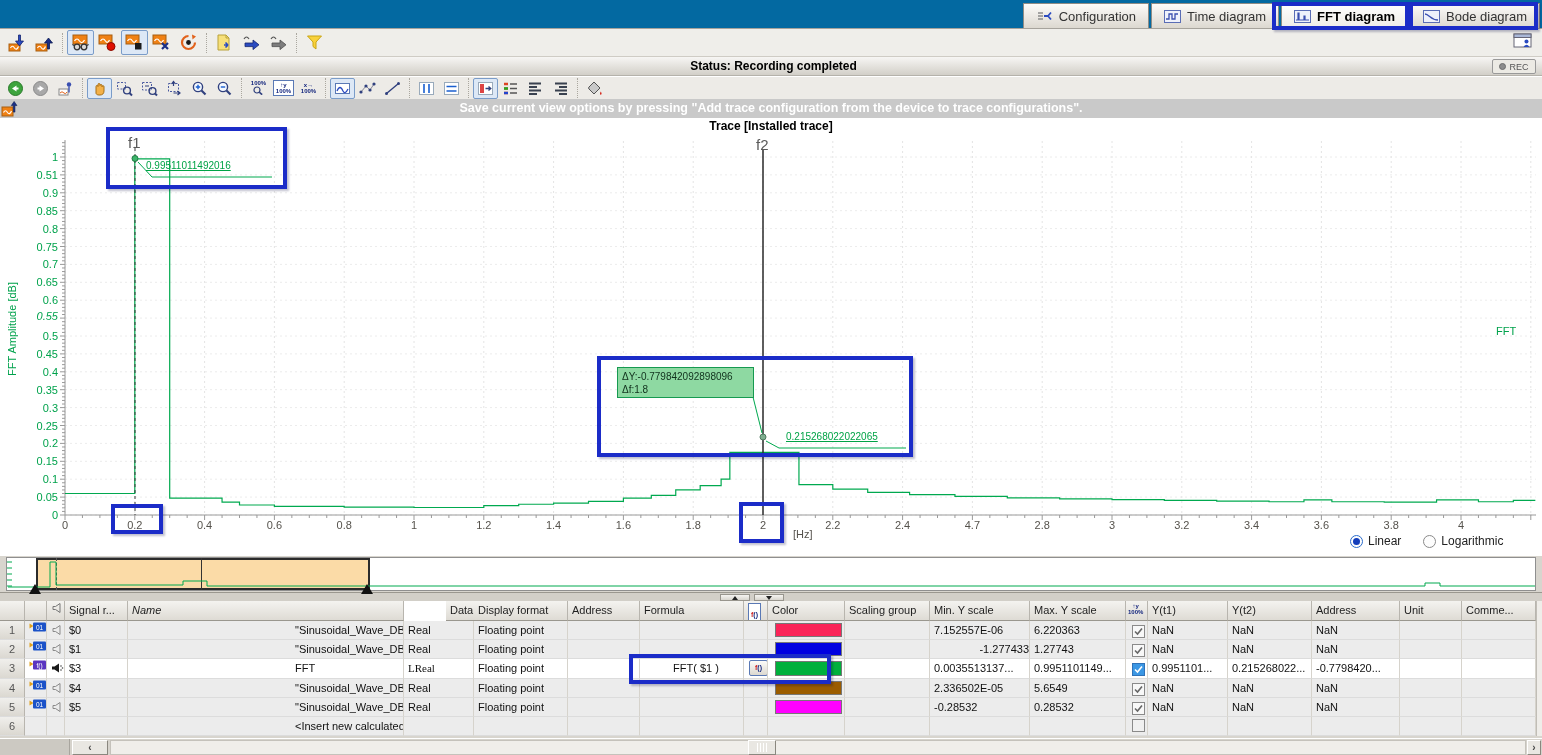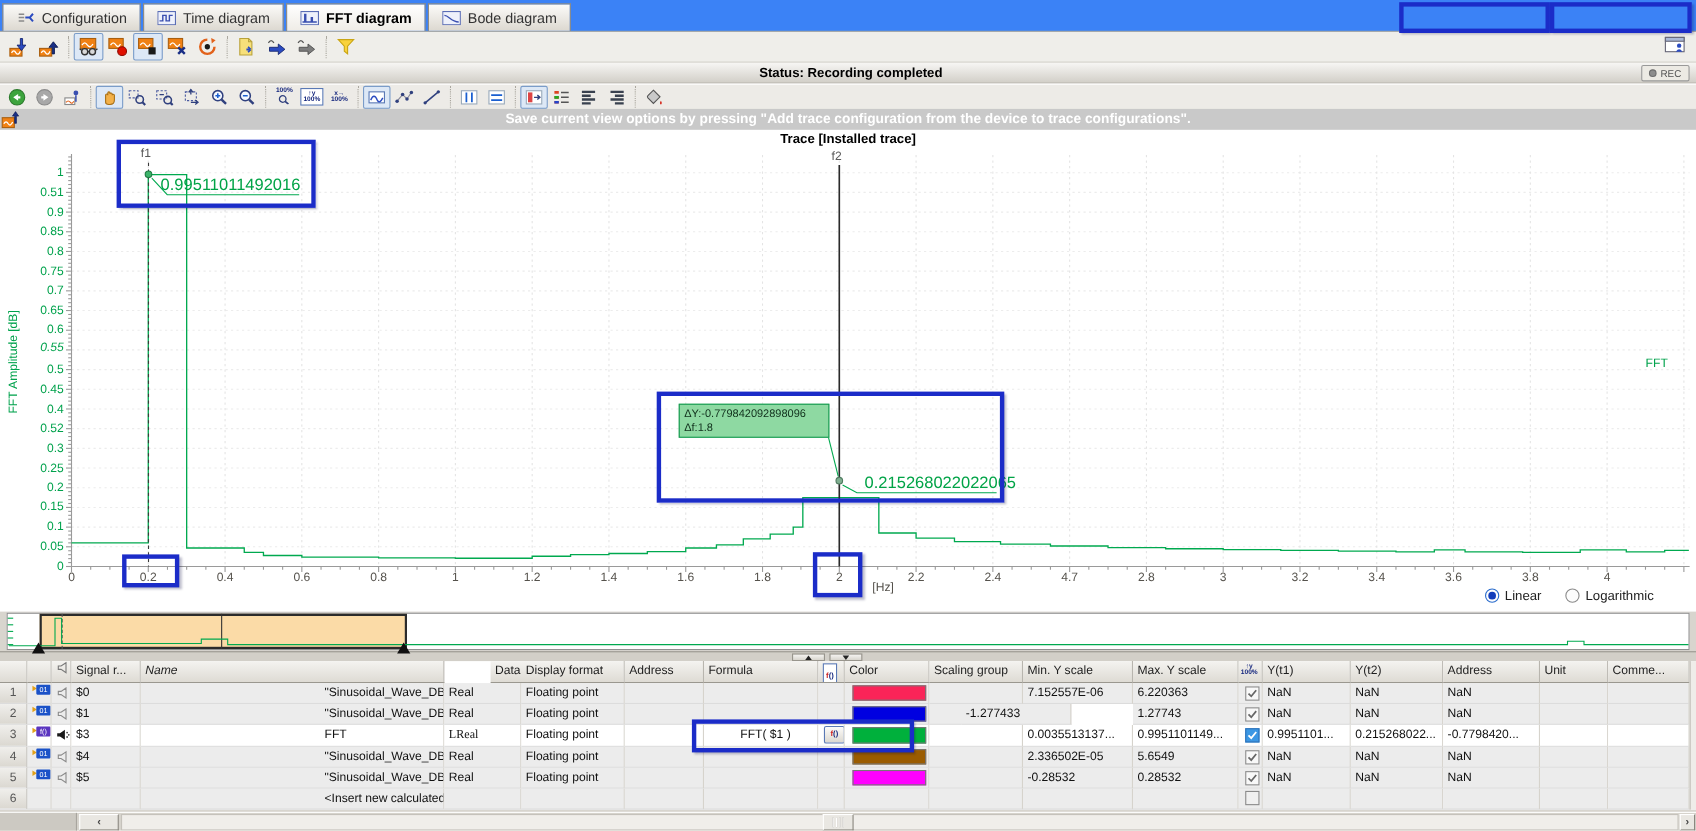--- a/index.html
+++ b/index.html
@@ -1,21 +1,21 @@
 <!DOCTYPE html>
 <html><head>
 <meta charset="utf-8">
 <style>
   * { box-sizing: border-box; margin: 0; padding: 0; }
   html,body { width:1542px; height:755px; }
   body { font-family:"Liberation Sans",sans-serif; background:#d8d5ce; position:relative; overflow:hidden; font-size:12px; color:#222; }
   .abs { position:absolute; }
 
   
-  #tabbar { position:absolute; left:0; top:0; width:1542px; height:29px; background:#3b82f6; border-bottom:1px solid #a6a39c; display:flex; justify-content:flex-start; align-items:flex-end; padding-right:2px; }
+  #tabbar { position:absolute; left:0; top:0; width:1542px; height:29px; background:#0369a1; border-bottom:1px solid #a6a39c; display:flex; justify-content:flex-end; align-items:flex-end; padding-right:2px; }
   .tab { height:25px; display:flex; align-items:center; gap:6px; padding:0 12px; background:linear-gradient(#fcfbf9,#dcd8d0); border:1px solid #8f8c85; border-bottom:none; font-size:13px; color:#333; margin-left:2px; }
   .tab.active { background:linear-gradient(#ffffff,#efece6); font-weight:bold; color:#000; }
   .tabicon { width:17px; height:13px; display:inline-block; }
 
   
   #toolbar { position:absolute; left:0; top:29px; width:1542px; height:28px; background:#efeeea; border-bottom:1px solid #cfccc5; display:flex; align-items:center; padding-left:4px; }
   .tbtn { width:27px; height:25px; display:flex; align-items:center; justify-content:center; border:1px solid transparent; border-radius:2px; }
   .tbtn.active { border-color:#7a9cc9; background:#dde8f6; }
   .sep { width:1px; height:20px; border-left:1px dotted #aaa79f; margin:0 4px; }
   #charttoolbar { position:absolute; left:0; top:76px; width:1542px; height:23px; background:#edebe7; border-top:1px solid #fff; display:flex; align-items:center; padding-left:3px; }
@@ -33,22 +33,22 @@
   #msgbar { position:absolute; left:0; top:99px; width:1542px; height:19px; background:#c9c9c9; color:#fff; font-weight:bold; font-size:12.5px; text-align:center; line-height:19px; }
   #cornericon { position:absolute; left:1px; top:99px; width:18px; height:18px; }
   #charttitle { position:absolute; left:0; top:119px; width:1542px; text-align:center; font-weight:bold; font-size:12px; color:#000; }
   #ovl { position:absolute; left:0; top:0; width:1542px; height:755px; pointer-events:none; z-index:5; }
   #labels { position:absolute; left:0; top:0; z-index:6; }
   .ytick { position:absolute; width:44px; text-align:right; font-size:11px; color:#00a24c; }
   .xtick { position:absolute; width:44px; text-align:center; font-size:11px; color:#55524c; }
   #ylabel { position:absolute; left:-68px; top:323px; width:160px; text-align:center; transform:rotate(-90deg); font-size:11px; color:#00a24c; z-index:6; }
   #hzlabel { position:absolute; left:793px; top:528px; font-size:11px; color:#55524c; z-index:6; }
   #fftlegend { position:absolute; left:1496px; top:325px; font-size:11px; color:#00a24c; z-index:6; }
-  .cursorlabel { position:absolute; font-size:11px; color:#5a5a5a; z-index:6; }
-  .greenval { position:absolute; font-size:15px; color:#00a346; z-index:6; white-space:nowrap; }
+  .cursorlabel { position:absolute; font-size:15px; color:#5a5a5a; z-index:6; }
+  .greenval { position:absolute; font-size:10px; color:#00a346; z-index:6; white-space:nowrap;text-decoration:underline; }
   #deltabox { position:absolute; left:617px; top:367px; width:137px; height:31px; background:#8ed9a2; border:1px solid #169a50; font-size:10px; color:#10301c; padding:2px 4px; line-height:13px; z-index:6; white-space:nowrap; }
 
   
   #scaleopts { position:absolute; left:1350px; top:533px; height:16px; display:flex; align-items:center; gap:22px; z-index:6; font-size:12px; color:#222; }
   .radio { width:13px; height:13px; border-radius:50%; border:1px solid #8a8a8a; background:#fdfdfd; display:inline-flex; align-items:center; justify-content:center; margin-right:5px; vertical-align:-2px; }
   .radio.sel { border-color:#2a6ccc; }
   .radio.sel::after { content:""; width:7px; height:7px; border-radius:50%; background:#123dbb; }
   .radio-item { display:flex; align-items:center; }
 
   
@@ -637,21 +637,21 @@
     <div class="ytick" style="left: 14px; top: 204.7px;">0.85</div>
     <div class="ytick" style="left: 14px; top: 222.6px;">0.8</div>
     <div class="ytick" style="left: 14px; top: 240.5px;">0.75</div>
     <div class="ytick" style="left: 14px; top: 258.4px;">0.7</div>
     <div class="ytick" style="left: 14px; top: 276.3px;">0.65</div>
     <div class="ytick" style="left: 14px; top: 294.2px;">0.6</div>
     <div class="ytick" style="left: 14px; top: 310px; font-style: italic;">0.55</div>
     <div class="ytick" style="left: 14px; top: 330px;">0.5</div>
     <div class="ytick" style="left: 14px; top: 347.9px;">0.45</div>
     <div class="ytick" style="left: 14px; top: 365.8px;">0.4</div>
-    <div class="ytick" style="left: 14px; top: 383.7px;">0.52</div>
+    <div class="ytick" style="left: 14px; top: 383.7px;">0.35</div>
     <div class="ytick" style="left: 14px; top: 401.6px;">0.3</div>
     <div class="ytick" style="left: 14px; top: 419.5px;">0.25</div>
     <div class="ytick" style="left: 14px; top: 437.4px;">0.2</div>
     <div class="ytick" style="left: 14px; top: 455.3px;">0.15</div>
     <div class="ytick" style="left: 14px; top: 473.2px;">0.1</div>
     <div class="ytick" style="left: 14px; top: 491.1px;">0.05</div>
     <div class="ytick" style="left: 14px; top: 509px;">0</div>
     <div class="xtick" style="left: 43px; top: 519px;">0</div>
     <div class="xtick" style="left: 112.8px; top: 519px;">0.2</div>
     <div class="xtick" style="left: 182.6px; top: 519px;">0.4</div>
@@ -785,21 +785,21 @@
       </svg></div>
     <div class="cell" style="left: 65px; top: 39px; width: 63px; height: 19px;">$1</div>
     <div class="cell" style="left: 128px; top: 39px; width: 276px; height: 19px; padding-left: 167px;">"Sinusoidal_Wave_DB".s_Current_Wave</div>
     <div class="cell" style="left: 404px; top: 39px; width: 70px; height: 19px;">Real</div>
     <div class="cell" style="left: 474px; top: 39px; width: 94px; height: 19px;">Floating point</div>
     <div class="cell" style="left: 568px; top: 39px; width: 72px; height: 19px;"></div>
     <div class="cell" style="left: 640px; top: 39px; width: 104px; height: 19px;"></div>
     <div class="cell" style="left: 744px; top: 39px; width: 24px; height: 19px;"></div>
     <div class="cell" style="left: 768px; top: 39px; width: 77px; height: 19px;"><span class="swatch" style="left: 3px; top: 2px; width: 67px; height: 14px; position: relative; display: inline-block; background: rgb(0, 0, 224);"></span></div>
     <div class="cell" style="left: 845px; top: 39px; width: 85px; height: 19px;"></div>
-    <div class="cell" style="left: 874px; top: 39px; width: 100px; height: 19px;">-1.277433</div>
+    <div class="cell" style="left: 930px; top: 39px; width: 100px; height: 19px; text-align: right;">-1.277433</div>
     <div class="cell" style="left: 1030px; top: 39px; width: 96px; height: 19px;">1.27743</div>
     <div class="cell" style="left: 1126px; top: 39px; width: 22px; height: 19px;"><span class="chk" style="position: relative; left: 2px; top: 2px; display: inline-flex;">
         <svg width="9" height="9" viewBox="0 0 9 9">
           <path d="M1 4.5 L3.5 7 L8 1.5" stroke="#666" stroke-width="1.6" fill="none"></path>
         </svg>
       </span></div>
     <div class="cell" style="left: 1148px; top: 39px; width: 80px; height: 19px;">NaN</div>
     <div class="cell" style="left: 1228px; top: 39px; width: 84px; height: 19px;">NaN</div>
     <div class="cell" style="left: 1312px; top: 39px; width: 88px; height: 19px;">NaN</div>
     <div class="cell" style="left: 1400px; top: 39px; width: 62px; height: 19px;"></div>

